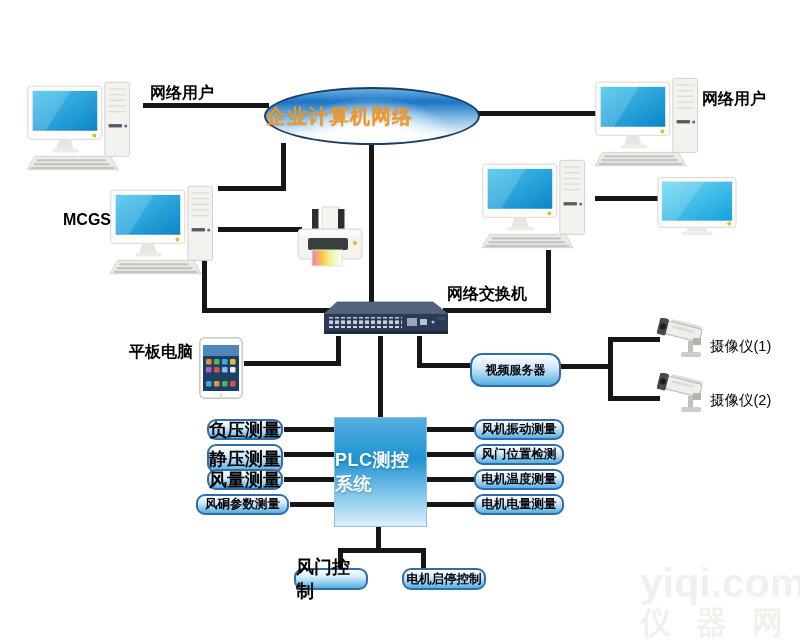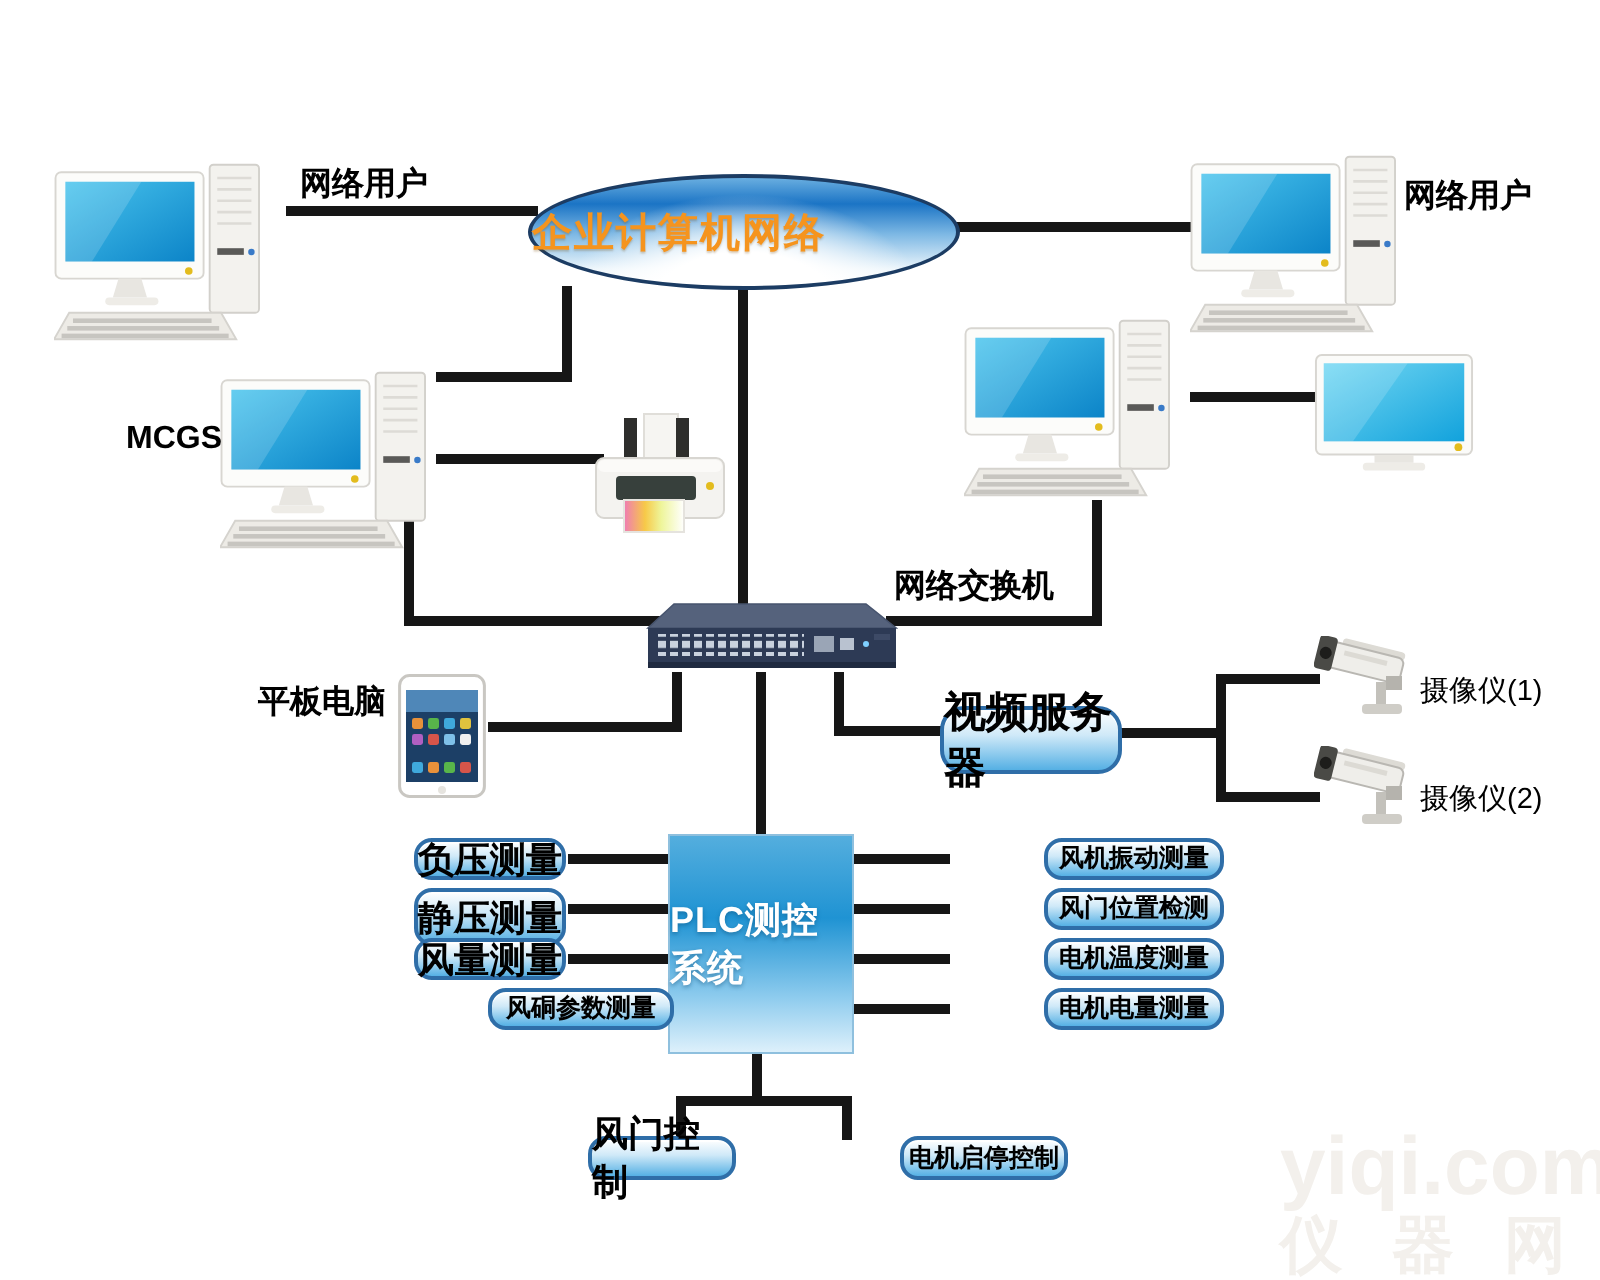--- a/index.html
+++ b/index.html
@@ -8,22 +8,22 @@
   .line{position:absolute;background:#161616;}
   .lbl{position:absolute;color:#000;font-size:16px;font-weight:600;white-space:nowrap;line-height:1.15;}
   .lbl.small{font-size:14.5px;font-weight:400;}
   .lbl.two{text-align:right;}
   .lbl.ctr{text-align:center;}
   .pill{position:absolute;display:flex;align-items:center;justify-content:center;
         border:2px solid #2f6ea8;border-radius:9px;
         background:linear-gradient(180deg,#ffffff 0%,#cfe9f8 42%,#55b0e4 100%);
         font-weight:bold;font-size:18px;color:#000;box-sizing:border-box;
         box-shadow:inset 0 1px 0 rgba(255,255,255,.85);}
-  .pill.sm{font-size:12.5px;margin-left:48px;}
-  .pill.big{border-radius:12px;font-size:21px;border-width:2px;}
+  .pill.sm{font-size:12.5px;}
+  .pill.big{border-radius:12px;font-size:12px;border-width:2px;}
   .cloud{position:absolute;left:264px;top:87px;width:216px;height:58px;border-radius:50%;
          border:2px solid #1c3c63;display:flex;align-items:center;justify-content:flex-start;
          background:radial-gradient(ellipse at 50% 125%, #ffffff 32%, rgba(255,255,255,0) 62%),
                     linear-gradient(180deg,#69aee0 0%,#1b74c5 24%,#7db8e4 52%,#e9f4fb 84%,#ffffff 100%);
          box-sizing:border-box;}
   .cloud span{color:#f5941e;font-size:20px;font-weight:bold;letter-spacing:1px;
               text-shadow:0 1px 1px rgba(120,70,0,.25);}
   .plcbox{position:absolute;left:334px;top:417px;width:93px;height:110px;box-sizing:border-box;
           border:1px solid #8fc0de;display:flex;align-items:center;justify-content:center;
           background:linear-gradient(180deg,#54aede 0%,#1f93d3 38%,#8fccee 75%,#ddf0fb 100%);}

